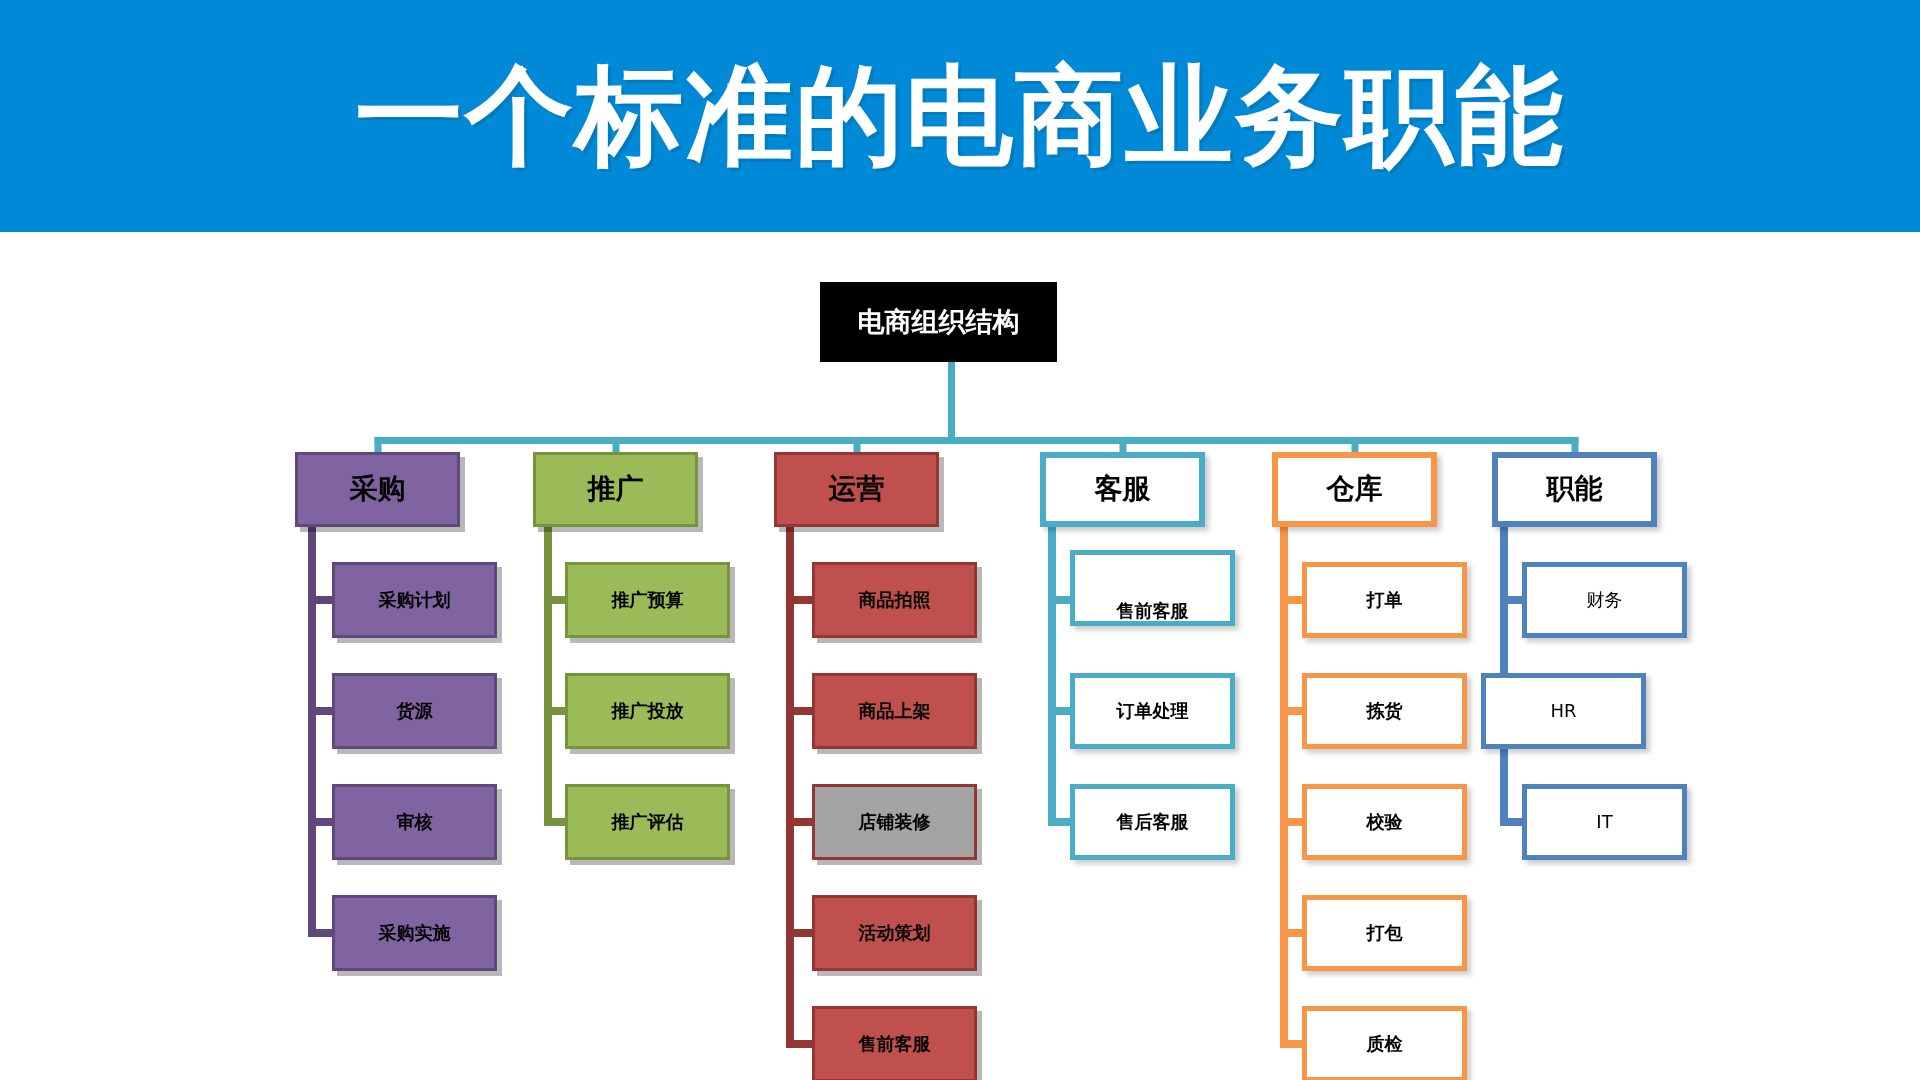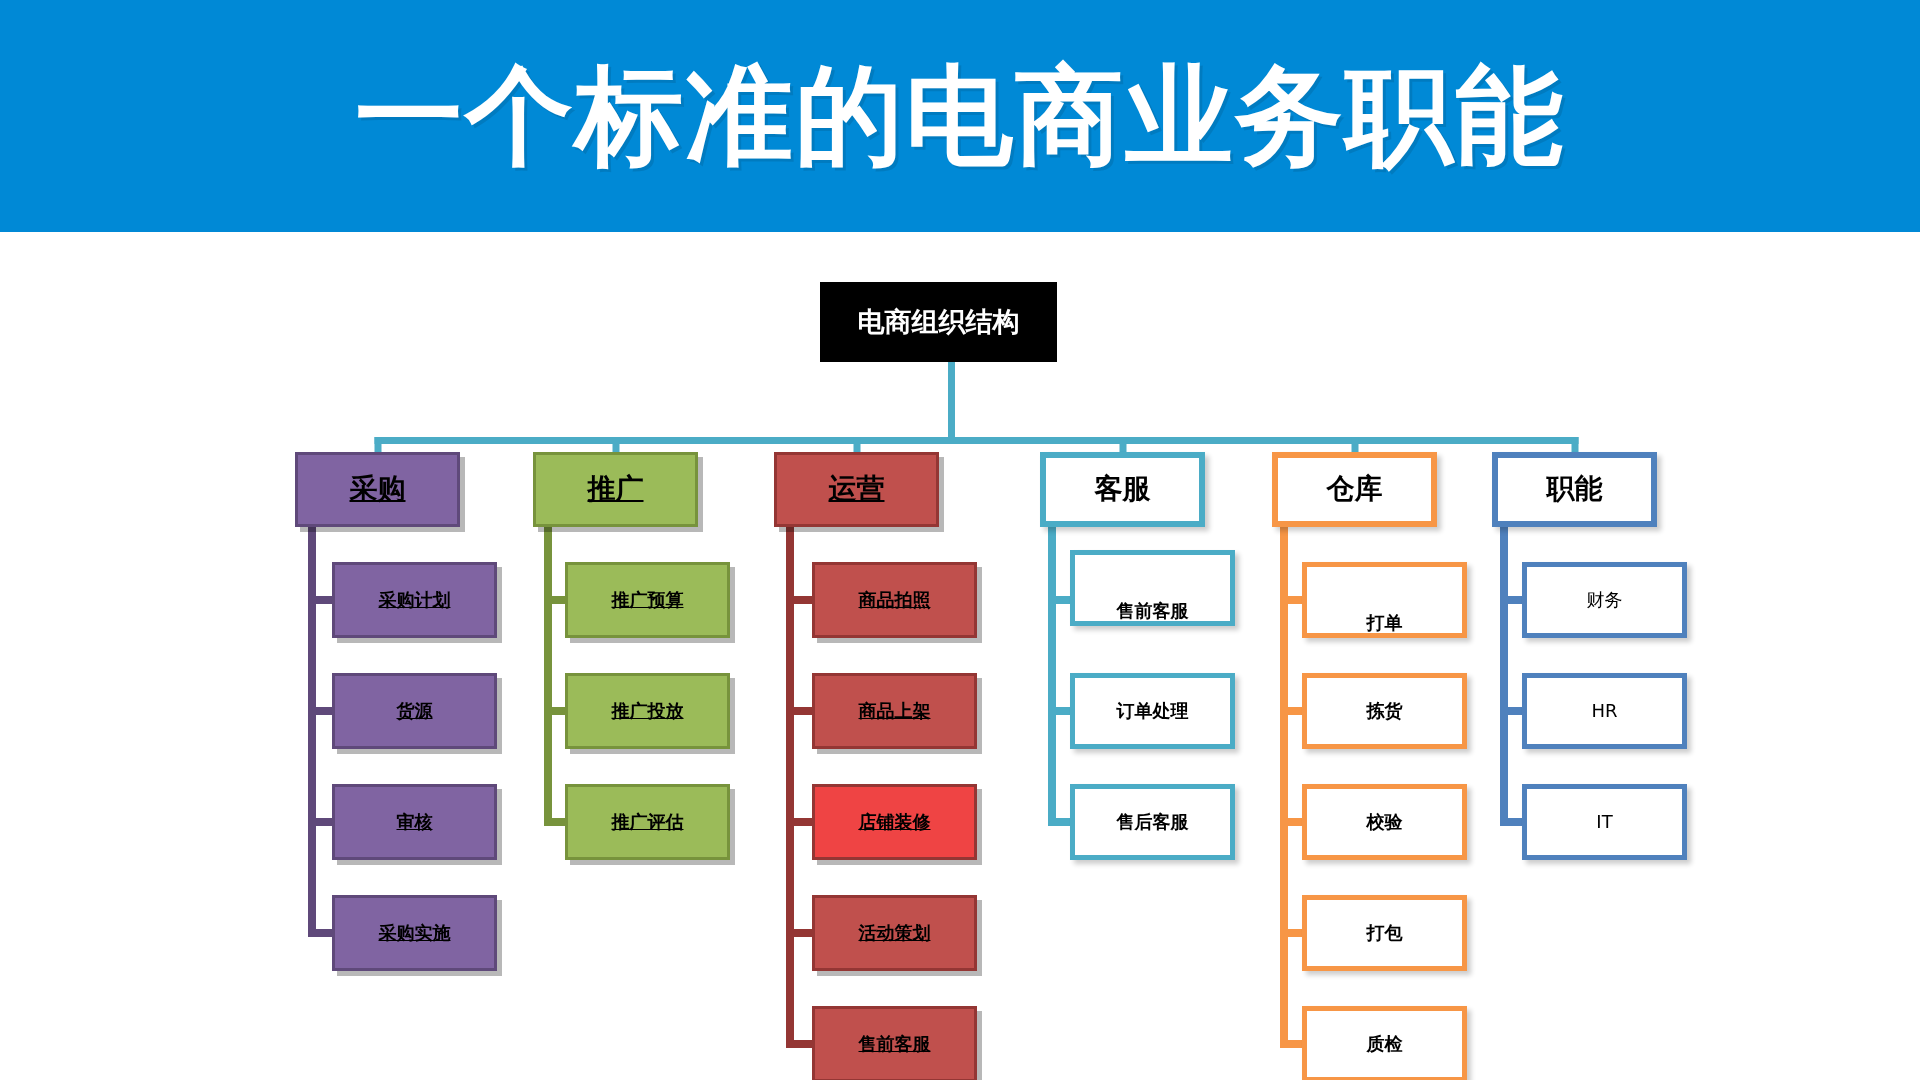--- a/index.html
+++ b/index.html
@@ -39,21 +39,20 @@
   }
   .node.root{
     background:#000000;color:#ffffff;
     font-weight:bold;font-size:27px;
     border:none;
   }
   .node.filled{
     color:#000000;font-weight:bold;
     border-style:solid;
     box-shadow:5px 5px 0 rgba(0,0,0,0.28);
-    text-decoration:underline;
   }
   .node.outline{
     background:#ffffff;color:#000000;
     border-style:solid;
     box-shadow:4px 4px 5px rgba(0,0,0,0.20);
   }
   .node.lvl1{font-size:28px;font-weight:bold;}
   .node.lvl2{font-size:18px;font-weight:bold;}
   .node.plain{font-weight:normal;}
 </style>
@@ -137,21 +136,21 @@
       </div>
       <div class="node lvl1 filled" style="left: 774px; top: 220px; width: 165px; height: 75px; background: rgb(192, 80, 77); border-color: rgb(148, 54, 52); border-width: 3px; text-align: right;">
         <span>运营</span>
       </div>
       <div class="node lvl2 filled" style="left: 812px; top: 330px; width: 165px; height: 76px; background: rgb(192, 80, 77); border-color: rgb(148, 54, 52); border-width: 3px;">
         <span>商品拍照</span>
       </div>
       <div class="node lvl2 filled" style="left: 812px; top: 441px; width: 165px; height: 76px; background: rgb(192, 80, 77); border-color: rgb(148, 54, 52); border-width: 3px;">
         <span>商品上架</span>
       </div>
-      <div class="node lvl2 filled" style="left: 812px; top: 552px; width: 165px; height: 76px; background: #ef4444; border-color: rgb(148, 54, 52); border-width: 3px;">
+      <div class="node lvl2 filled" style="left: 812px; top: 552px; width: 165px; height: 76px; background: #a3a3a3; border-color: rgb(148, 54, 52); border-width: 3px;">
         <span>店铺装修</span>
       </div>
       <div class="node lvl2 filled" style="left: 812px; top: 663px; width: 165px; height: 76px; background: rgb(192, 80, 77); border-color: rgb(148, 54, 52); border-width: 3px;">
         <span>活动策划</span>
       </div>
       <div class="node lvl2 filled" style="left: 812px; top: 774px; width: 165px; height: 76px; background: rgb(192, 80, 77); border-color: rgb(148, 54, 52); border-width: 3px;">
         <span>售前客服</span>
       </div>
       <div class="node lvl1 outline" style="left: 1040px; top: 220px; width: 165px; height: 75px; background: rgb(255, 255, 255); border-color: rgb(75, 172, 198); border-width: 6px;">
         <span>客服</span>
@@ -161,41 +160,41 @@
       </div>
       <div class="node lvl2 outline" style="left: 1070px; top: 441px; width: 165px; height: 76px; background: rgb(255, 255, 255); border-color: rgb(75, 172, 198); border-width: 5px;">
         <span>订单处理</span>
       </div>
       <div class="node lvl2 outline" style="left: 1070px; top: 552px; width: 165px; height: 76px; background: rgb(255, 255, 255); border-color: rgb(75, 172, 198); border-width: 5px;">
         <span>售后客服</span>
       </div>
       <div class="node lvl1 outline" style="left: 1272px; top: 220px; width: 165px; height: 75px; background: rgb(255, 255, 255); border-color: rgb(247, 150, 70); border-width: 6px;">
         <span>仓库</span>
       </div>
-      <div class="node lvl2 outline" style="left: 1302px; top: 330px; width: 165px; height: 76px; background: rgb(255, 255, 255); border-color: rgb(247, 150, 70); border-width: 5px; align-items: flex-end;">
+      <div class="node lvl2 outline" style="left: 1302px; top: 330px; width: 165px; height: 76px; background: rgb(255, 255, 255); border-color: rgb(247, 150, 70); border-width: 5px;">
         <span>打单</span>
       </div>
       <div class="node lvl2 outline" style="left: 1302px; top: 441px; width: 165px; height: 76px; background: rgb(255, 255, 255); border-color: rgb(247, 150, 70); border-width: 5px;">
         <span>拣货</span>
       </div>
       <div class="node lvl2 outline" style="left: 1302px; top: 552px; width: 165px; height: 76px; background: rgb(255, 255, 255); border-color: rgb(247, 150, 70); border-width: 5px;">
         <span>校验</span>
       </div>
       <div class="node lvl2 outline" style="left: 1302px; top: 663px; width: 165px; height: 76px; background: rgb(255, 255, 255); border-color: rgb(247, 150, 70); border-width: 5px;">
         <span>打包</span>
       </div>
       <div class="node lvl2 outline" style="left: 1302px; top: 774px; width: 165px; height: 76px; background: rgb(255, 255, 255); border-color: rgb(247, 150, 70); border-width: 5px;">
         <span>质检</span>
       </div>
       <div class="node lvl1 outline" style="left: 1492px; top: 220px; width: 165px; height: 75px; background: rgb(255, 255, 255); border-color: rgb(79, 129, 189); border-width: 6px;">
         <span>职能</span>
       </div>
       <div class="node lvl2 outline plain" style="left: 1522px; top: 330px; width: 165px; height: 76px; background: rgb(255, 255, 255); border-color: rgb(79, 129, 189); border-width: 5px; justify-content: center;">
         <span>财务</span>
       </div>
-      <div class="node lvl2 outline plain" style="left: 1522px; top: 441px; width: 165px; height: 76px; background: rgb(255, 255, 255); border-color: rgb(79, 129, 189); border-width: 5px;">
+      <div class="node lvl2 outline plain" style="left: 1481px; top: 441px; width: 165px; height: 76px; background: rgb(255, 255, 255); border-color: rgb(79, 129, 189); border-width: 5px;">
         <span>HR</span>
       </div>
       <div class="node lvl2 outline plain" style="left: 1522px; top: 552px; width: 165px; height: 76px; background: rgb(255, 255, 255); border-color: rgb(79, 129, 189); border-width: 5px;">
         <span>IT</span>
       </div>
     </div>
 </div>
 
 </body></html>

